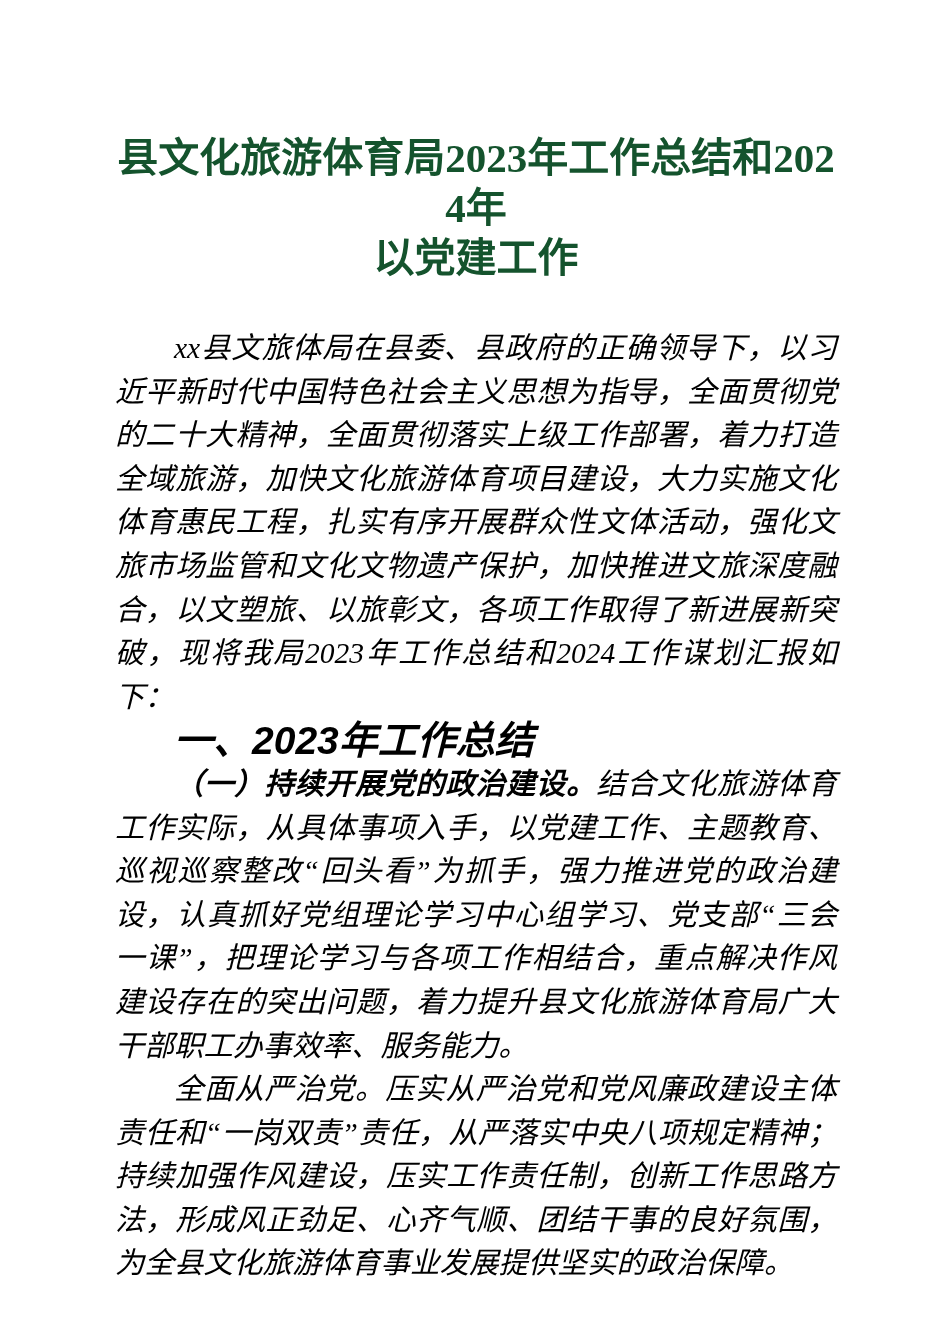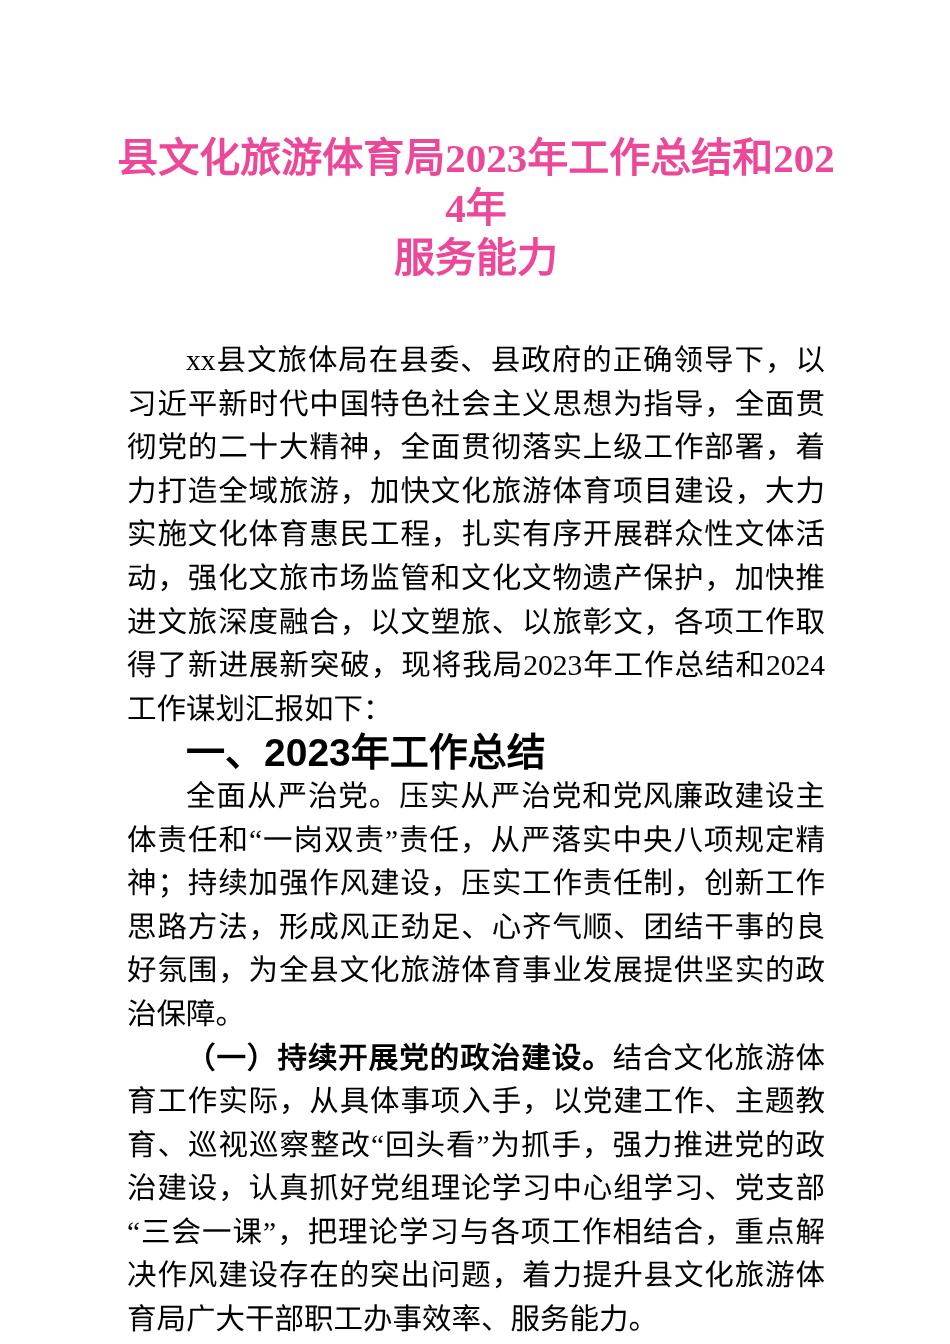--- a/index.html
+++ b/index.html
@@ -35,28 +35,29 @@
   
   .doc-title {
     margin: 0;
     padding-top: 133px;
     text-align: center;
     font-family: "Liberation Serif", "DejaVu Serif", serif;
     font-weight: bold;
     font-size: 41px;
     line-height: 50px;
     letter-spacing: 0px;
-    color: #ec4899;
+    color: #14532d;
     word-break: break-all;
   }
 
   
   .body-block {
-    margin: 12px;
+    margin: 0;
     padding-top: 44px;
+    font-style: italic;
   }
 
   p.para {
     margin: 0;
     font-family: "Liberation Serif", "DejaVu Serif", serif;
     font-size: 29.5px;
     line-height: 43.6px;
     color: #000000;
     text-align: justify;
     text-justify: inter-character;
@@ -86,28 +87,28 @@
 
 </style>
 </head>
 <body>
 
 <div class="page">
   <div class="content">
 
     <h1 class="doc-title">
         <span style="display: block;">县文化旅游体育局2023年工作总结和2024年</span>
-        <span style="display: block;">服务能力</span>
+        <span style="display: block;">以党建工作</span>
       </h1>
 
     <div class="body-block">
 
       <p class="para">xx县文旅体局在县委、县政府的正确领导下，以习近平新时代中国特色社会主义思想为指导，全面贯彻党的二十大精神，全面贯彻落实上级工作部署，着力打造全域旅游，加快文化旅游体育项目建设，大力实施文化体育惠民工程，扎实有序开展群众性文体活动，强化文旅市场监管和文化文物遗产保护，加快推进文旅深度融合，以文塑旅、以旅彰文，各项工作取得了新进展新突破，现将我局2023年工作总结和2024工作谋划汇报如下：</p>
 
       <p class="heading-num">一、2023年工作总结</p>
 
+      <p class="para"><span class="lead-bold">（一）持续开展党的政治建设。</span><span>结合文化旅游体育工作实际，从具体事项入手，以党建工作、主题教育、巡视巡察整改“回头看”为抓手，强力推进党的政治建设，认真抓好党组理论学习中心组学习、党支部“三会一课”，把理论学习与各项工作相结合，重点解决作风建设存在的突出问题，着力提升县文化旅游体育局广大干部职工办事效率、服务能力。</span></p>
+
       <p class="para"><span>全面从严治党。</span><span>压实从严治党和党风廉政建设主体责任和“一岗双责”责任，从严落实中央八项规定精神；持续加强作风建设，压实工作责任制，创新工作思路方法，形成风正劲足、心齐气顺、团结干事的良好氛围，为全县文化旅游体育事业发展提供坚实的政治保障。</span></p>
-
-      <p class="para"><span class="lead-bold">（一）持续开展党的政治建设。</span><span>结合文化旅游体育工作实际，从具体事项入手，以党建工作、主题教育、巡视巡察整改“回头看”为抓手，强力推进党的政治建设，认真抓好党组理论学习中心组学习、党支部“三会一课”，把理论学习与各项工作相结合，重点解决作风建设存在的突出问题，着力提升县文化旅游体育局广大干部职工办事效率、服务能力。</span></p>
 
     </div>
   </div>
 </div>
 
 </body></html>

